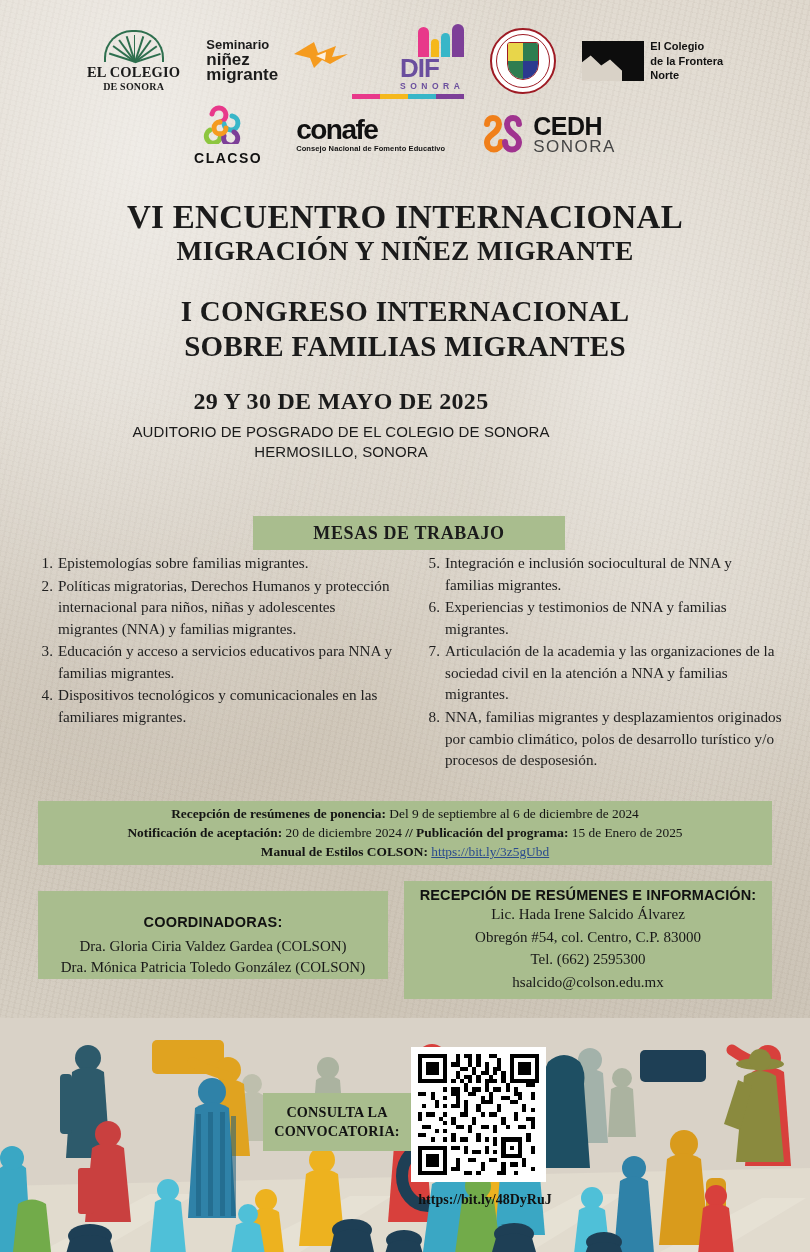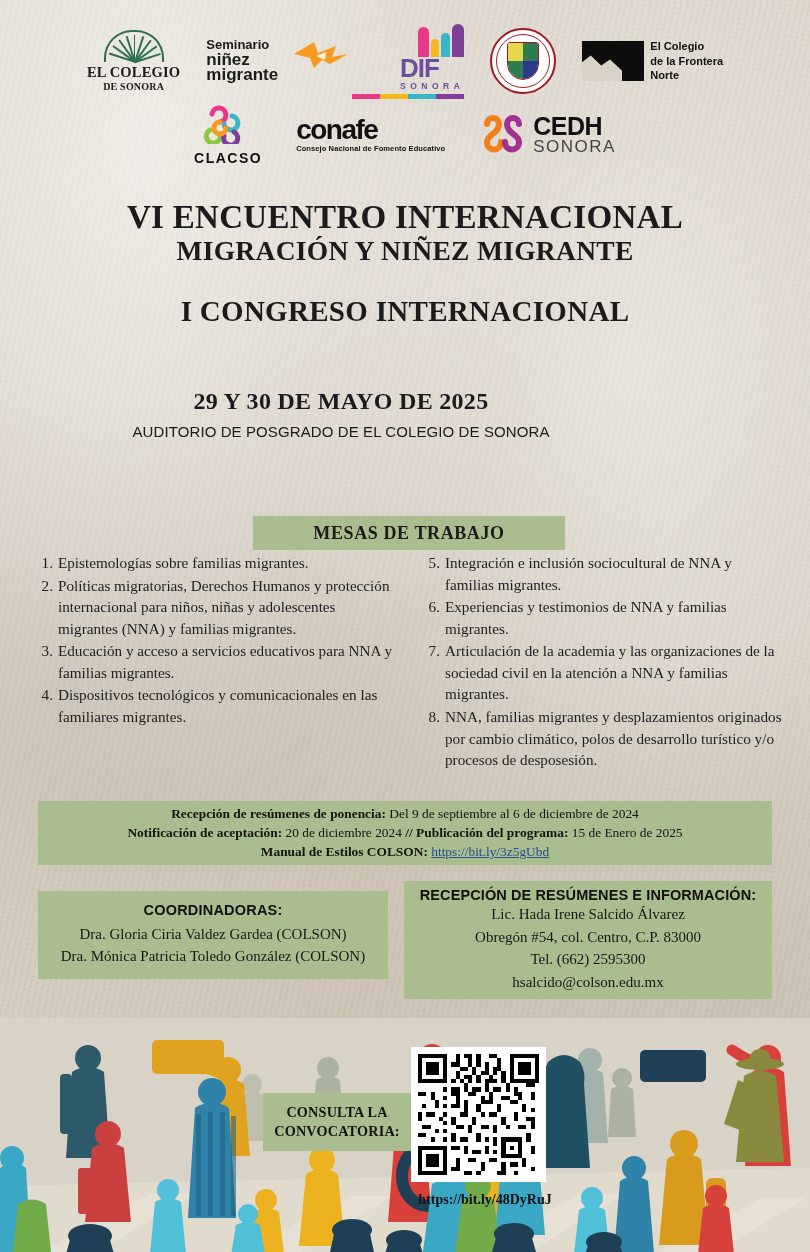--- a/index.html
+++ b/index.html
@@ -105,21 +105,21 @@
 
   
   .greenbox{position:absolute;background:#a9bd8e;}
   #deadlines-box{left:38px;top:801px;width:734px;height:64px;display:flex;flex-direction:column;
     align-items:center;justify-content:center;gap:3px;}
   .dl-line{font-family:"Liberation Serif",serif;font-size:13.4px;color:#141414;text-align:center;}
   .dl-line b{font-weight:700;}
   .dl-link{color:#2a4b8d;text-decoration:underline;}
 
   #coordinators-box{left:38px;top:891px;width:350px;height:88px;display:flex;flex-direction:column;
-    align-items:center;justify-content:center;}
+    align-items:center;justify-content:flex-end;}
   .cb-head{font-family:"Liberation Sans",sans-serif;font-weight:700;font-size:14.5px;color:#111;letter-spacing:.2px;margin-bottom:6px;}
   .cb-line{font-family:"Liberation Serif",serif;font-size:15px;color:#181818;line-height:1.45;}
 
   #contact-box{left:404px;top:881px;width:368px;height:118px;display:flex;flex-direction:column;
     align-items:center;justify-content:center;}
   .ct-head{font-family:"Liberation Sans",sans-serif;font-weight:700;font-size:14.5px;color:#111;letter-spacing:.1px;margin-bottom:0;}
   .ct-line{font-family:"Liberation Serif",serif;font-size:15px;color:#181818;line-height:1.5;}
 
   
   #bottom-art{position:absolute;left:0;top:1018px;width:810px;height:234px;overflow:hidden;}
@@ -251,25 +251,27 @@
         <div class="cedh-word">CEDH</div>
         <div class="cedh-sub">SONORA</div>
       </div>
     </div>
   </div>
 
   <div id="title-block">
     <div class="t1">VI ENCUENTRO INTERNACIONAL</div>
     <div class="t2">MIGRACIÓN Y NIÑEZ MIGRANTE</div>
     <div class="t3">I CONGRESO INTERNACIONAL</div>
+    <div class="t4">SOBRE FAMILIAS MIGRANTES</div>
   </div>
 
   <div id="date-block">
     <div class="d1">29 Y 30 DE MAYO DE 2025</div>
     <div class="d2">AUDITORIO DE POSGRADO DE EL COLEGIO DE SONORA</div>
+    <div class="d3">HERMOSILLO, SONORA</div>
   </div>
 
   <div id="mesas-banner">
     <span>MESAS DE TRABAJO</span>
   </div>
 
   <div id="mesas-cols">
     <div class="mesa-col col-left">
       <ol class="mesa-list">
         <li>

